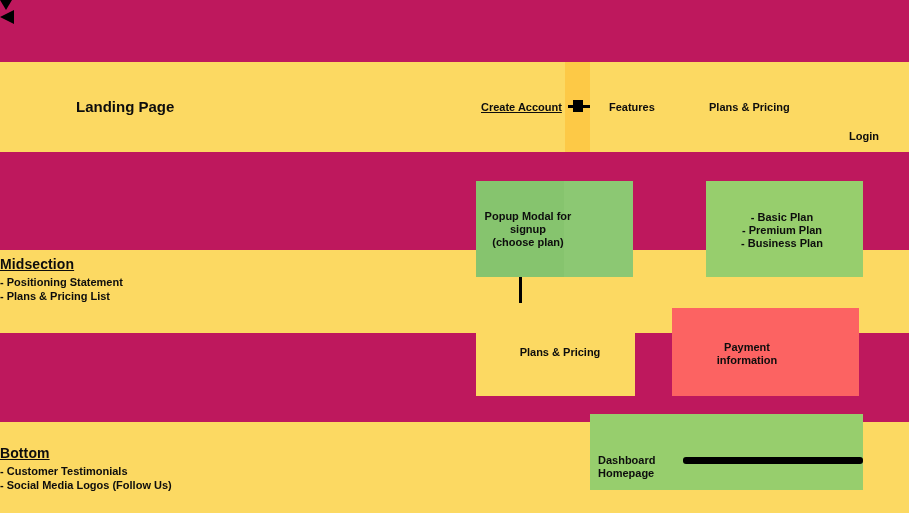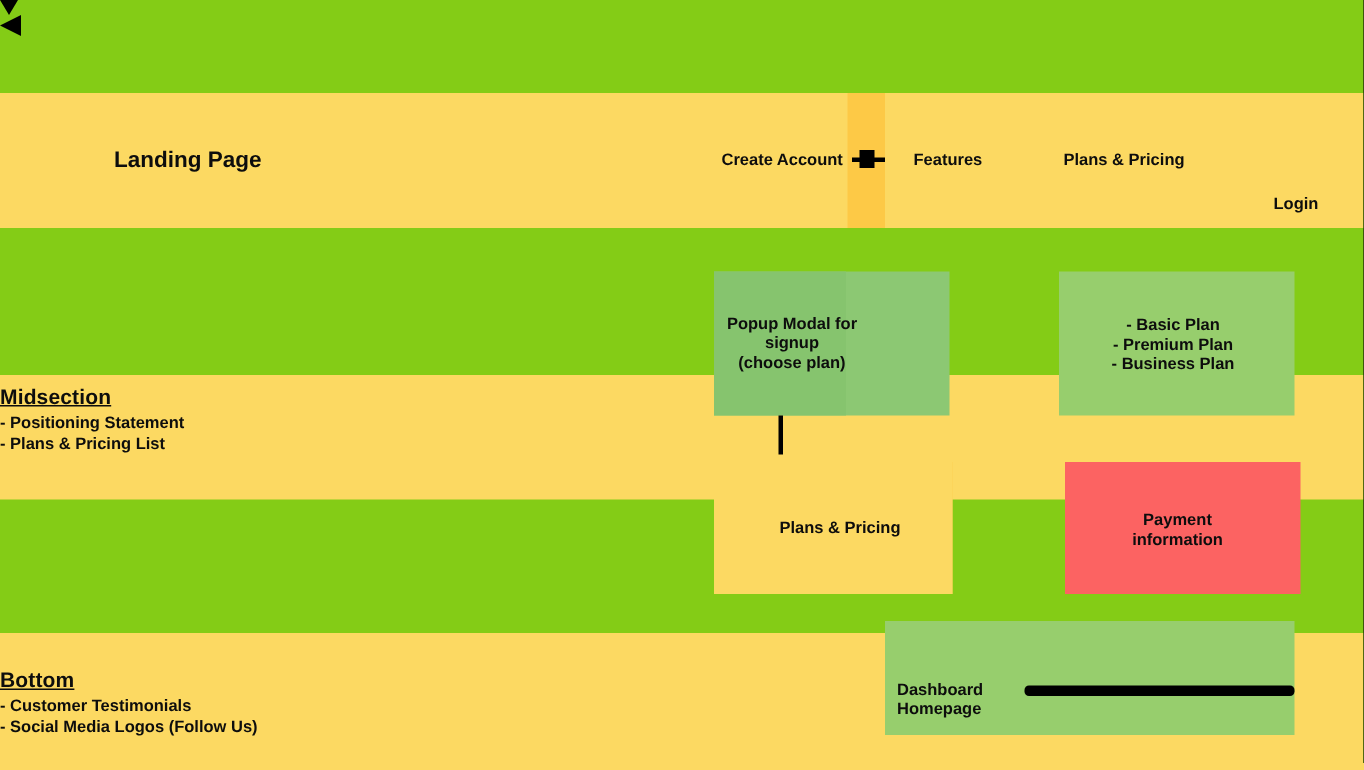--- a/index.html
+++ b/index.html
@@ -7,21 +7,21 @@
     padding: 0;
     background: #000000;
   }
   body {
     font-family: "Liberation Sans", sans-serif;
   }
   #canvas {
     position: relative;
     width: 909px;
     height: 513px;
-    background: #84cc16;
+    background: #be185d;
     overflow: hidden;
   }
   .band {
     position: absolute;
     left: 0;
     width: 909px;
     background: #FCD962;
   }
   #band-landing { top: 62px;  height: 90px; }
   #band-mid     { top: 250px; height: 83px; }
@@ -60,21 +60,21 @@
   }
   #box-plans-list {
     left: 706px; top: 181px; width: 157px; height: 96px;
     background: #97CE6D;
   }
   #box-plans-pricing {
     left: 476px; top: 308px; width: 159px; height: 88px;
     background: #FCD962;
   }
   #box-payment {
-    left: 710px; top: 308px; width: 157px; height: 88px;
+    left: 672px; top: 308px; width: 187px; height: 88px;
     background: #FC6362;
   }
   #box-dashboard {
     left: 590px; top: 414px; width: 273px; height: 76px;
     background: #97CE6D;
   }
 
   
   #label-popup   { left: 0px;  top: 29px; width: 104px; }
   #label-plans-list { left: 6px; top: 30px; width: 140px; text-align: center; }
@@ -113,21 +113,21 @@
   #heading-landing { left: 76px; top: 98px; }
 
   
   .nav-item {
     position: absolute;
     font-weight: bold;
     font-size: 11px;
     color: #0d0d0d;
     white-space: nowrap;
   }
-  #nav-create-account { left: 481px; top: 101px; }
+  #nav-create-account { left: 481px; top: 101px; text-decoration: underline; }
   #nav-features       { left: 609px; top: 101px; }
   #nav-plans-pricing  { left: 709px; top: 101px; }
   #nav-login          { left: 849px; top: 101px; margin-top: 29px; }
 
   
   .conn { position: absolute; background: #000000; }
   
   #conn-nav-line { left: 568px; top: 105px; width: 22px; height: 3px; }
   #conn-nav-head { left: 573px; top: 100px; width: 10px; height: 12px; }
 

